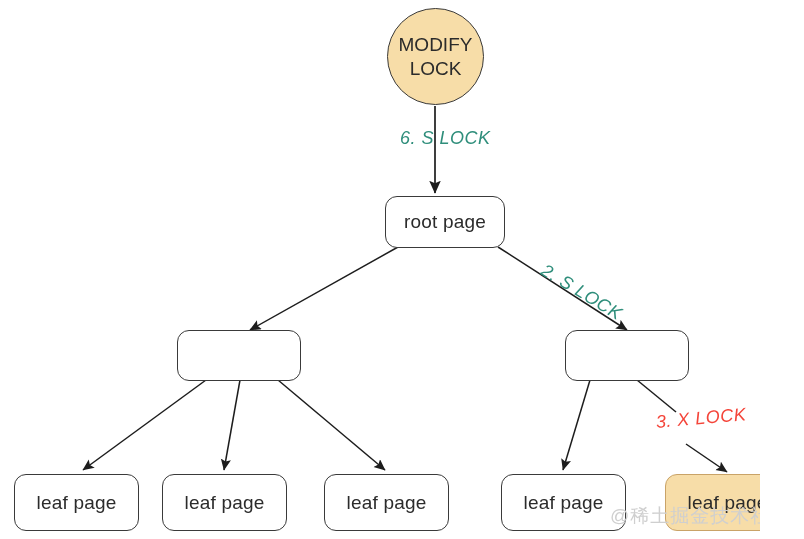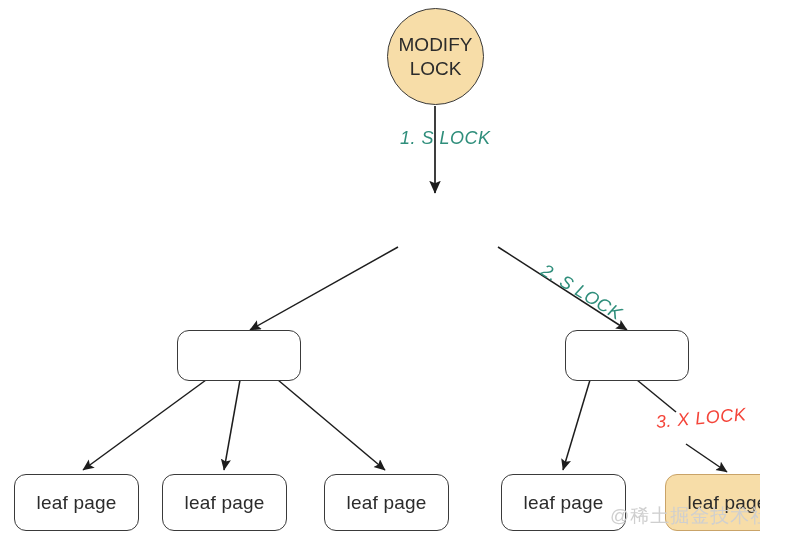--- a/index.html
+++ b/index.html
@@ -98,20 +98,23 @@
 
     <line x1="637" y1="380" x2="676" y2="412" stroke="#1d1d1d" stroke-width="1.5"></line>
     <line x1="686" y1="444" x2="727" y2="472" stroke="#1d1d1d" stroke-width="1.5" marker-end="url(#arrowhead)"></line>
   </svg>
 
   <div class="node node-circle" style="left:387px; top:8px; width:97px; height:97px; flex-direction:column;">
     <span>MODIFY</span>
     <span>LOCK</span>
   </div>
 
+  <div class="node node-rect" style="left:385px; top:196px; width:120px; height:52px;">
+    <span>root page</span>
+  </div>
 
   <div class="node node-rect" style="left:177px; top:330px; width:124px; height:51px;">
     <span></span>
   </div>
 
   <div class="node node-rect" style="left:565px; top:330px; width:124px; height:51px;">
     <span></span>
   </div>
 
   <div class="node node-rect" style="left:14px; top:474px; width:125px; height:57px;">
@@ -128,21 +131,21 @@
 
   <div class="node node-rect" style="left:501px; top:474px; width:125px; height:57px;">
     <span>leaf page</span>
   </div>
 
   <div class="node node-rect highlight" style="left:665px; top:474px; width:125px; height:57px;">
     <span>leaf page</span>
   </div>
 
   <div class="edge-label lock-s" style="left:400px; top:128px;">
-    <span>1. S LOCK</span>
+    <span>6. S LOCK</span>
   </div>
 
   <div class="edge-label lock-s" style="left:548px; top:260px; transform: rotate(31deg); transform-origin: left top;">
     <span>2. S LOCK</span>
   </div>
 
   <div class="edge-label lock-x" style="left:655px; top:412px; transform: rotate(-5deg); transform-origin: left top;">
     <span>3. X LOCK</span>
   </div>
 

